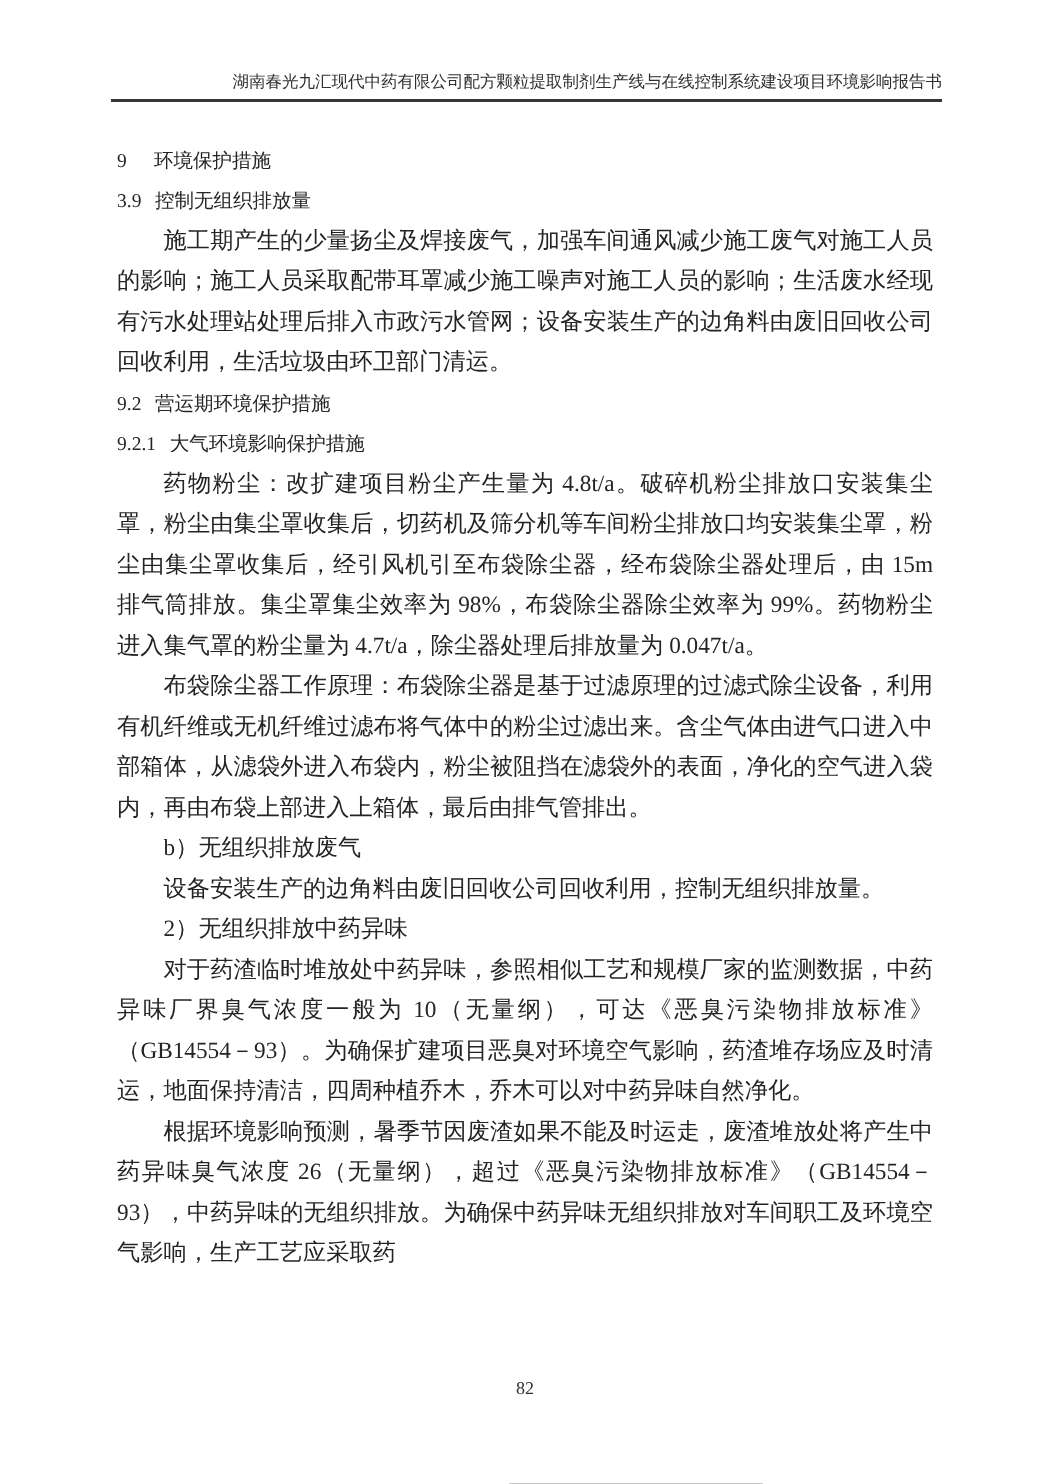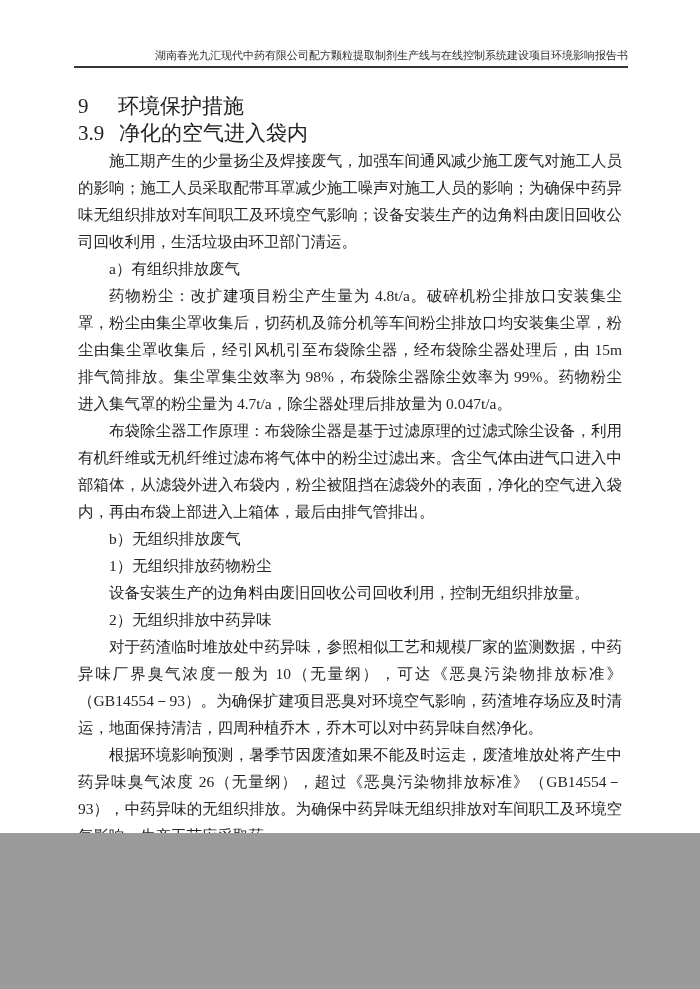--- a/index.html
+++ b/index.html
@@ -3,21 +3,21 @@
 <meta charset="utf-8">
 <style>
   html, body {
     margin: 0;
     padding: 0;
     background: #9b9b9b;
   }
   .page {
     position: relative;
     width: 700px;
-    height: 833px;
+    height: 989px;
     margin: 0 auto;
     background: #ffffff;
     font-family: "Liberation Serif", "DejaVu Serif", serif;
     color: #242424;
     overflow: hidden;
     text-decoration: underline;
   }
   
   .header {
     position: absolute;
@@ -44,21 +44,21 @@
     top: 93px;
     left: 78px;
     width: 544px;
     font-size: 15.5px;
     line-height: 27px;
     text-align: justify;
     text-justify: inter-ideograph;
   }
   .heading {
     margin: 0;
-    font-size: 21px;
+    font-size: 13px;
     font-weight: normal;
     line-height: 27px;
   }
   .heading .hnum { margin-right: 0.7em; }
   .heading.level1 .hnum { margin-right: 1.4em; }
   .para {
     margin: 0;
     text-indent: 2em;
   }
   .subhead {
@@ -84,35 +84,35 @@
 
   <div class="header">
     <div class="header-title">湖南春光九汇现代中药有限公司配方颗粒提取制剂生产线与在线控制系统建设项目环境影响报告书</div>
     <div class="header-rule"></div>
   </div>
 
   <div class="content">
 
     <p class="heading level1"><span class="hnum">9</span><span>环境保护措施</span></p>
 
-    <p class="heading"><span class="hnum">3.9</span><span>净化的空气进入袋内</span></p>
+    <p class="heading"><span class="hnum">3.9</span><span>控制无组织排放量</span></p>
 
-    <p class="para">施工期产生的少量扬尘及焊接废气，加强车间通风减少施工废气对施工人员的影响；施工人员采取配带耳罩减少施工噪声对施工人员的影响；为确保中药异味无组织排放对车间职工及环境空气影响；设备安装生产的边角料由废旧回收公司回收利用，生活垃圾由环卫部门清运。</p>
+    <p class="para">施工期产生的少量扬尘及焊接废气，加强车间通风减少施工废气对施工人员的影响；施工人员采取配带耳罩减少施工噪声对施工人员的影响；生活废水经现有污水处理站处理后排入市政污水管网；设备安装生产的边角料由废旧回收公司回收利用，生活垃圾由环卫部门清运。</p>
 
+    <p class="heading"><span class="hnum">9.2</span><span>营运期环境保护措施</span></p>
 
+    <p class="heading"><span class="hnum">9.2.1</span><span>大气环境影响保护措施</span></p>
 
-    <p class="subhead">a）有组织排放废气</p>
 
     <p class="para">药物粉尘：改扩建项目粉尘产生量为 4.8t/a。破碎机粉尘排放口安装集尘罩，粉尘由集尘罩收集后，切药机及筛分机等车间粉尘排放口均安装集尘罩，粉尘由集尘罩收集后，经引风机引至布袋除尘器，经布袋除尘器处理后，由 15m 排气筒排放。集尘罩集尘效率为 98%，布袋除尘器除尘效率为 99%。药物粉尘进入集气罩的粉尘量为 4.7t/a，除尘器处理后排放量为 0.047t/a。</p>
 
     <p class="para">布袋除尘器工作原理：布袋除尘器是基于过滤原理的过滤式除尘设备，利用有机纤维或无机纤维过滤布将气体中的粉尘过滤出来。含尘气体由进气口进入中部箱体，从滤袋外进入布袋内，粉尘被阻挡在滤袋外的表面，净化的空气进入袋内，再由布袋上部进入上箱体，最后由排气管排出。</p>
 
     <p class="subhead">b）无组织排放废气</p>
 
-    <p class="subhead">1）无组织排放药物粉尘</p>
 
     <p class="para">设备安装生产的边角料由废旧回收公司回收利用，控制无组织排放量。</p>
 
     <p class="subhead">2）无组织排放中药异味</p>
 
     <p class="para">对于药渣临时堆放处中药异味，参照相似工艺和规模厂家的监测数据，中药异味厂界臭气浓度一般为 10（无量纲），可达《恶臭污染物排放标准》（GB14554－93）。为确保扩建项目恶臭对环境空气影响，药渣堆存场应及时清运，地面保持清洁，四周种植乔木，乔木可以对中药异味自然净化。</p>
 
     <p class="para">根据环境影响预测，暑季节因废渣如果不能及时运走，废渣堆放处将产生中药异味臭气浓度 26（无量纲），超过《恶臭污染物排放标准》（GB14554－93），中药异味的无组织排放。为确保中药异味无组织排放对车间职工及环境空气影响，生产工艺应采取药</p>
 
   </div>

